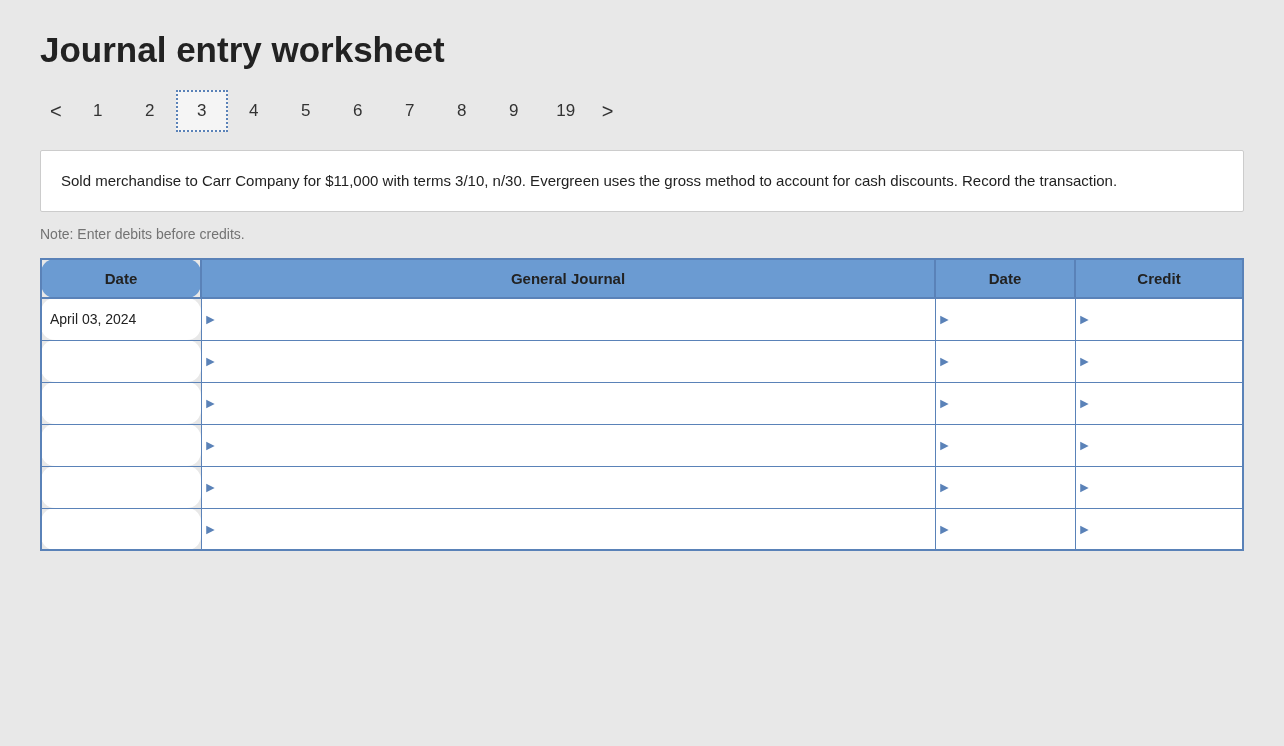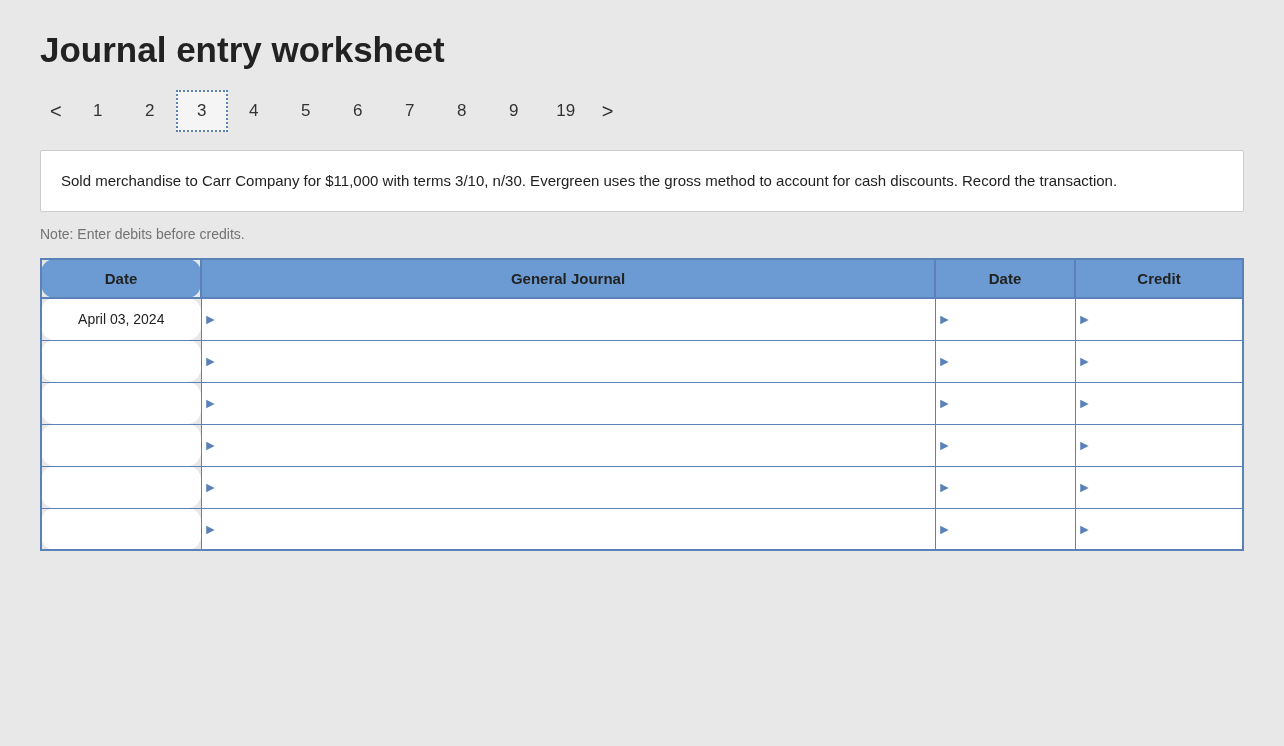--- a/index.html
+++ b/index.html
@@ -73,21 +73,21 @@
     }
     .journal-table td {
       background: #fff;
       border: 1px solid #5a82b8;
       padding: 0;
       height: 42px;
       vertical-align: middle;
       position: relative;
     }
     .journal-table td.date-cell {
-      text-align: center;
+      text-align: left;
       font-size: 14px;
       padding: 0 8px;
     }
     .journal-table td.input-cell {
       padding: 0;
     }
     .cell-arrow {
       display: inline-block;
       color: #5a82b8;
       font-size: 14px;

